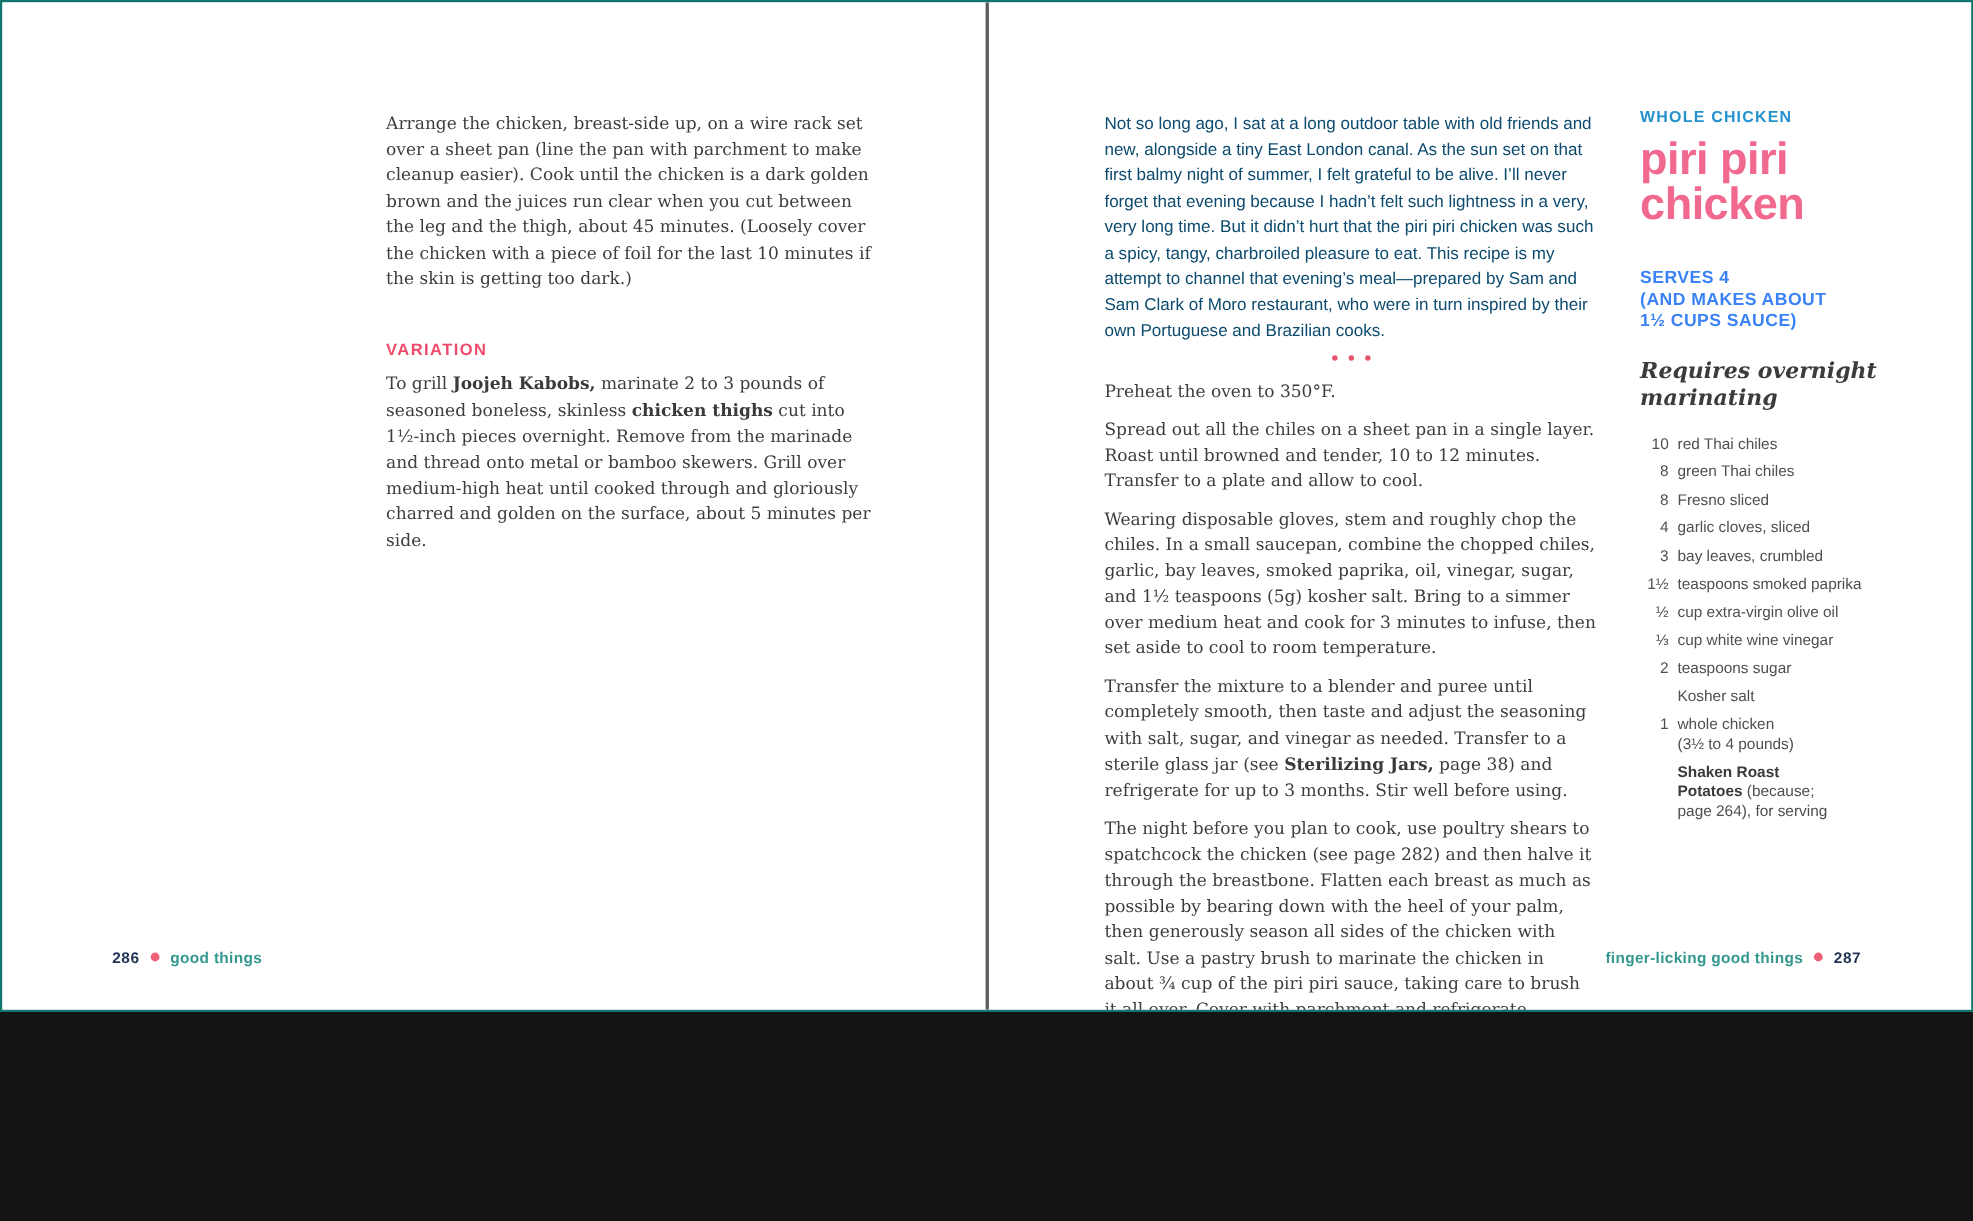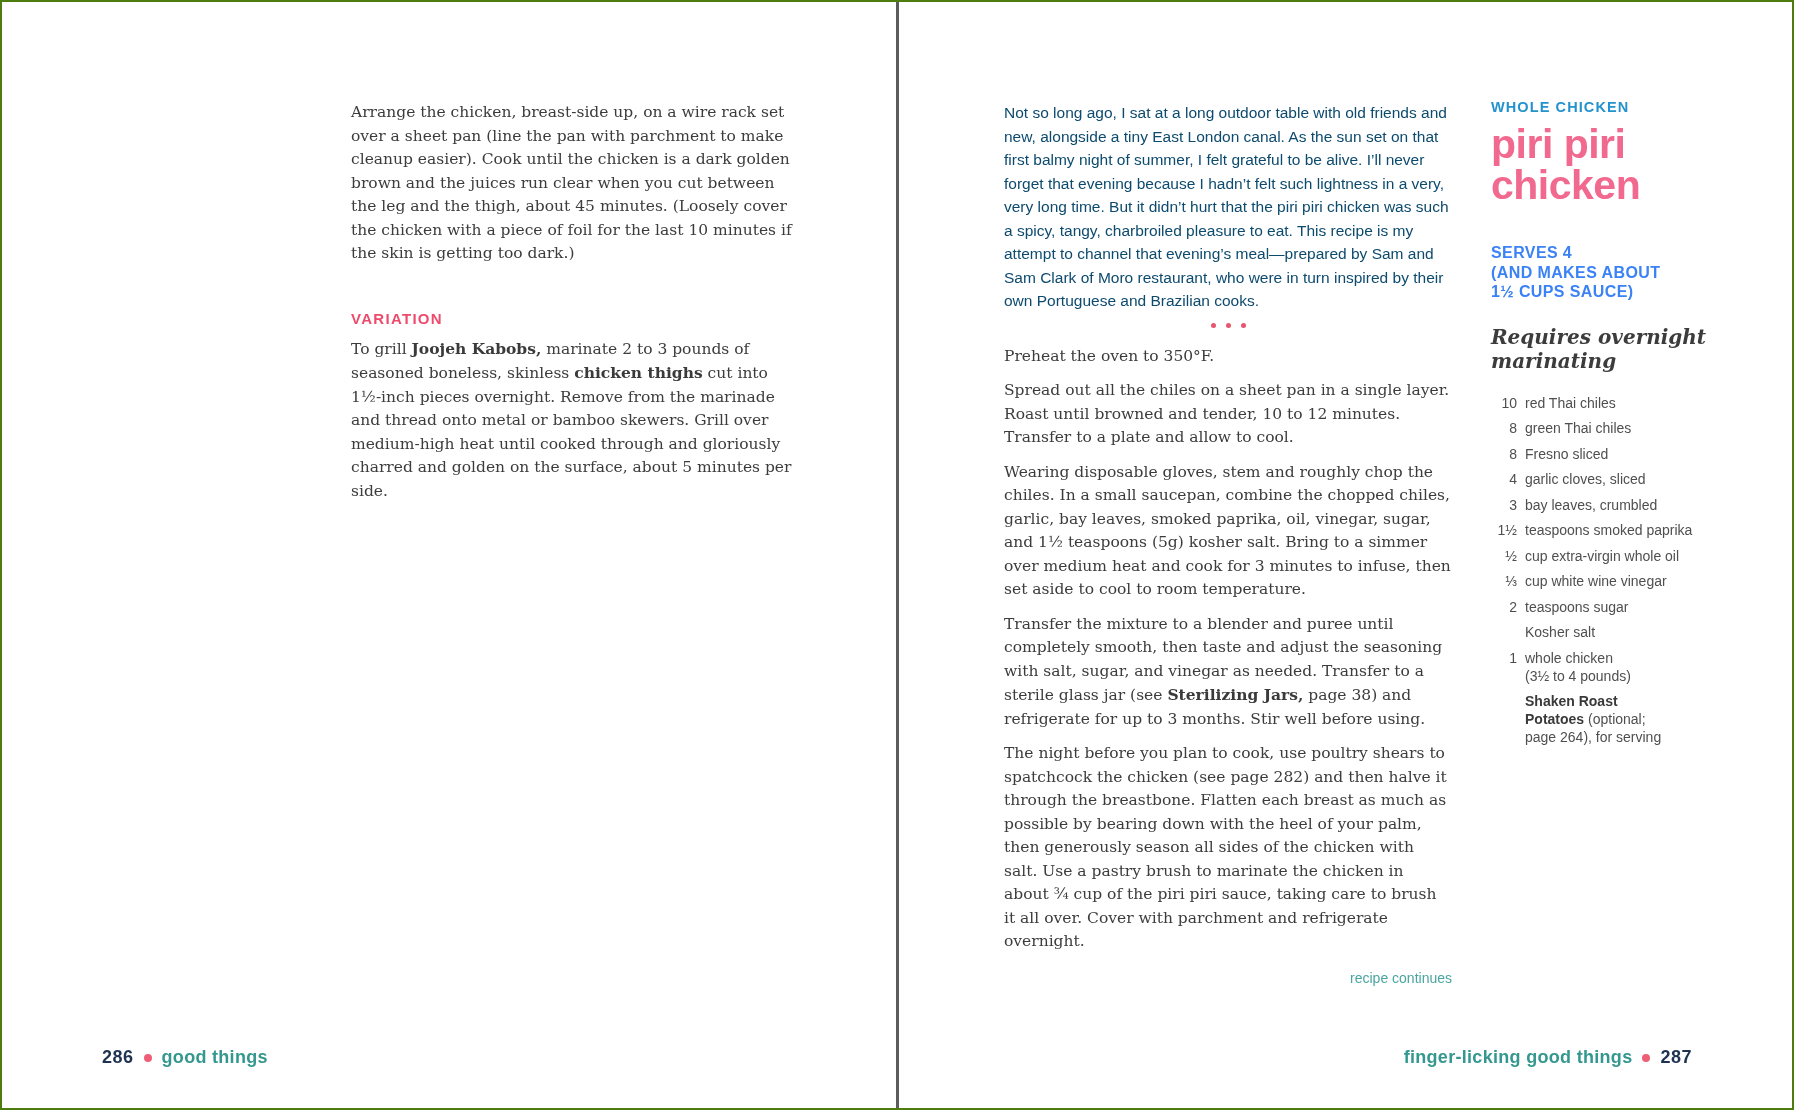--- a/index.html
+++ b/index.html
@@ -1,18 +1,18 @@
 <!DOCTYPE html>
 <html><head>
 <meta charset="utf-8">
 <style>
   html,body { margin:0; padding:0; background:#141414; }
   .spread {
-    position:relative; width:1794px; height:1110px; background:#ffffff;
-    box-sizing:border-box; border:2px solid #4d7c0f; overflow:hidden;
+    position:relative; width:1794px; height:920px; background:#ffffff;
+    box-sizing:border-box; border:2px solid #0f766e; overflow:hidden;
     font-family:"Liberation Sans", sans-serif;
   }
   .gutter { position:absolute; left:894px; top:0; bottom:0; width:3px; background:#5c5c5c; }
 
   
   .serif-p {
     font-family:"DejaVu Serif", serif; font-size:15.5px; line-height:23.5px;
     color:#3c3c3c; margin:0 0 11px 0;
   }
   .b { font-weight:700; color:#3a3a3a; }
@@ -41,21 +41,21 @@
   .serves { margin-top:37px; color:#3b82f6; font-weight:700; font-size:16px; line-height:19.5px; letter-spacing:0.4px; }
   .marinate-note { margin-top:23px; font-family:"DejaVu Serif", serif; font-style:italic; font-weight:700; font-size:20px; color:#3c3c3c; }
   .ingredients { margin-top:21px; font-size:14px; color:#4f4f4f; }
   .irow { display:flex; line-height:18px; }
   .irow + .irow { margin-top:7.5px; }
   .irow.cont { margin-top:0; }
   .irow .qty { width:26px; text-align:right; margin-right:8px; flex:none; }
   .irow .itext { flex:1; }
 
   
-  .footer { position:absolute; bottom:40px; font-size:18px; font-weight:700; display:flex; align-items:center; }
+  .footer { position:absolute; bottom:40px; font-size:14px; font-weight:700; display:flex; align-items:center; }
   .footer-left { left:100px; }
   .footer-right { right:100px; }
   .pageno { color:#1e3352; letter-spacing:0.5px; }
   .flabel { color:#35988f; letter-spacing:0.3px; }
   .fdot { width:8px; height:8px; border-radius:50%; background:#ee5e76; margin:0 10px; }
 </style>
 </head>
 <body>
 
 <div class="spread">
@@ -126,21 +126,21 @@
       <div class="irow">
         <span class="qty">3</span>
         <span class="itext">bay leaves, crumbled</span>
       </div>
       <div class="irow">
         <span class="qty">1½</span>
         <span class="itext">teaspoons smoked paprika</span>
       </div>
       <div class="irow">
         <span class="qty">½</span>
-        <span class="itext">cup extra-virgin whole oil</span>
+        <span class="itext">cup extra-virgin olive oil</span>
       </div>
       <div class="irow">
         <span class="qty">⅓</span>
         <span class="itext">cup white wine vinegar</span>
       </div>
       <div class="irow">
         <span class="qty">2</span>
         <span class="itext">teaspoons sugar</span>
       </div>
       <div class="irow">
@@ -154,21 +154,21 @@
       <div class="irow cont">
         <span class="qty"></span>
         <span class="itext">(3½ to 4 pounds)</span>
       </div>
       <div class="irow">
         <span class="qty"></span>
         <span class="itext b">Shaken Roast</span>
       </div>
       <div class="irow cont">
         <span class="qty"></span>
-        <span class="itext"><span class="b">Potatoes</span><span> (optional;</span></span>
+        <span class="itext"><span class="b">Potatoes</span><span> (because;</span></span>
       </div>
       <div class="irow cont">
         <span class="qty"></span>
         <span class="itext">page 264), for serving</span>
       </div>
     </div>
   </div>
 
   <div class="footer footer-right">
     <span class="flabel">finger-licking good things</span>

